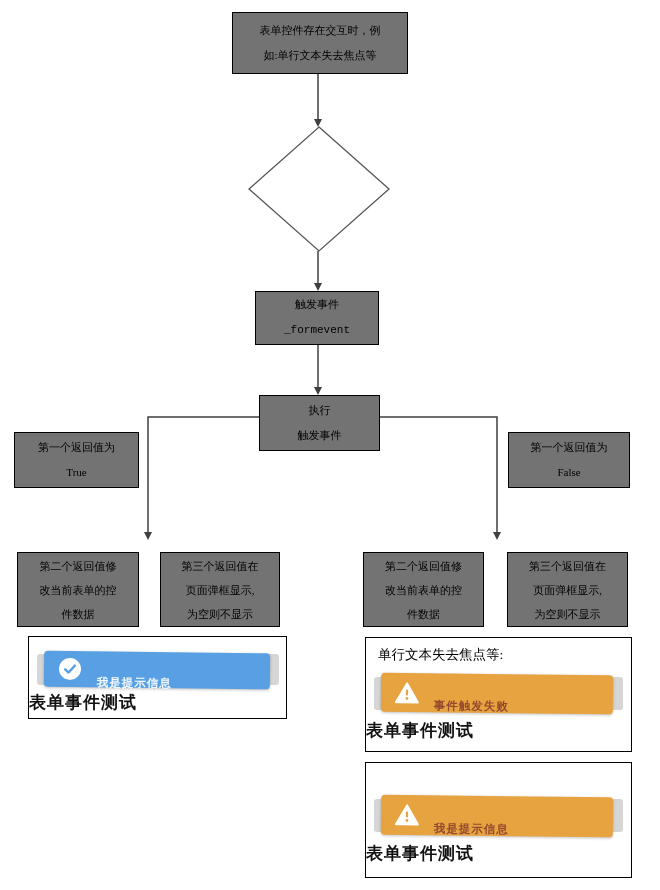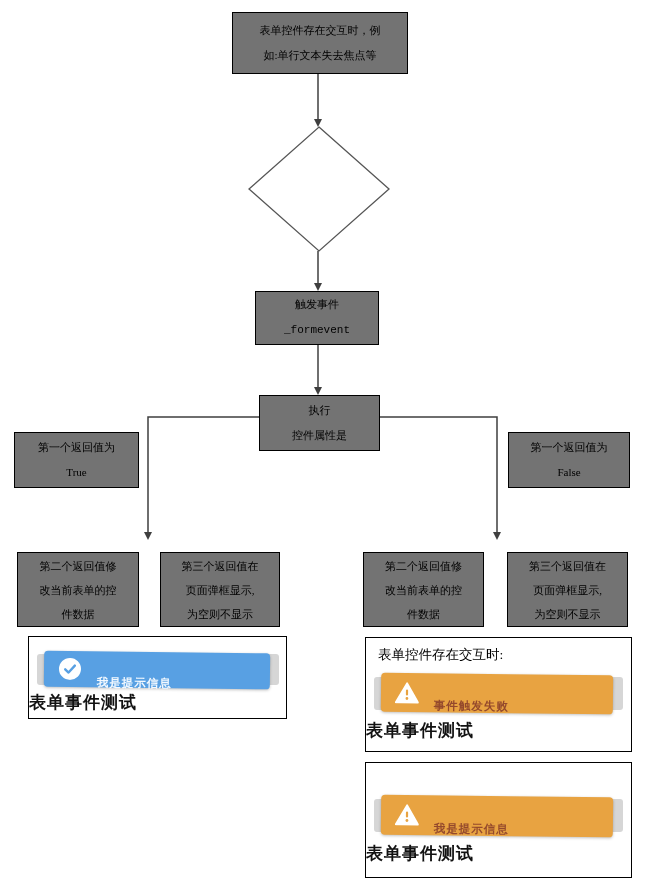--- a/index.html
+++ b/index.html
@@ -52,21 +52,21 @@
   </svg>
 
   <div class="fbox" style="left:232px;top:12px;width:174px;height:60px;">表单控件存在交互时，例
 如:单行文本失去焦点等</div>
 
 
   <div class="fbox" style="left:255px;top:291px;width:122px;height:52px;font-family:Liberation Mono, monospace;">触发事件
 _formevent</div>
 
   <div class="fbox" style="left:259px;top:395px;width:119px;height:54px;">执行
-控件属性是</div>
+触发事件</div>
 
   <div class="fbox" style="left:14px;top:432px;width:123px;height:54px;">第一个返回值为
 True</div>
 
   <div class="fbox" style="left:508px;top:432px;width:120px;height:54px;">第一个返回值为
 False</div>
 
   <div class="fbox" style="left:17px;top:552px;width:120px;height:73px;line-height:24px;">第二个返回值修
 改当前表单的控
 件数据</div>
@@ -91,21 +91,21 @@
           <circle cx="11" cy="11" r="11" fill="#ffffff"></circle>
           <polyline points="6.2,11.4 9.6,14.6 15.8,7.6" fill="none" stroke="#58a0e3" stroke-width="2.4" stroke-linecap="round" stroke-linejoin="round"></polyline>
         </svg>
       </span>
       <span class="toast-msg">我是提示信息</span>
     </div>
     <div class="ftitle" style="top:54px;">表单事件测试</div>
   </div>
 
   <div class="pbox" style="left:365px;top:637px;width:265px;height:113px;">
-    <div class="plabel">表单控件存在交互时:</div>
+    <div class="plabel">单行文本失去焦点等:</div>
     <div class="graybar" style="left:8px;top:39px;width:249px;height:33px;"></div>
     <div class="toast warn" style="left:15px;top:36px;width:232px;height:39px;">
       <span class="icon-wrap">
         <svg width="24" height="22" viewBox="0 0 24 22">
           <path d="M12 1.5 L23 20.5 H1 Z" fill="#ffffff" stroke="#ffffff" stroke-width="2" stroke-linejoin="round"></path>
           <rect x="10.9" y="7.5" width="2.2" height="6.2" rx="1.1" fill="#e8a341"></rect>
           <circle cx="12" cy="16.6" r="1.4" fill="#e8a341"></circle>
         </svg>
       </span>
       <span class="toast-msg">事件触发失败</span>

